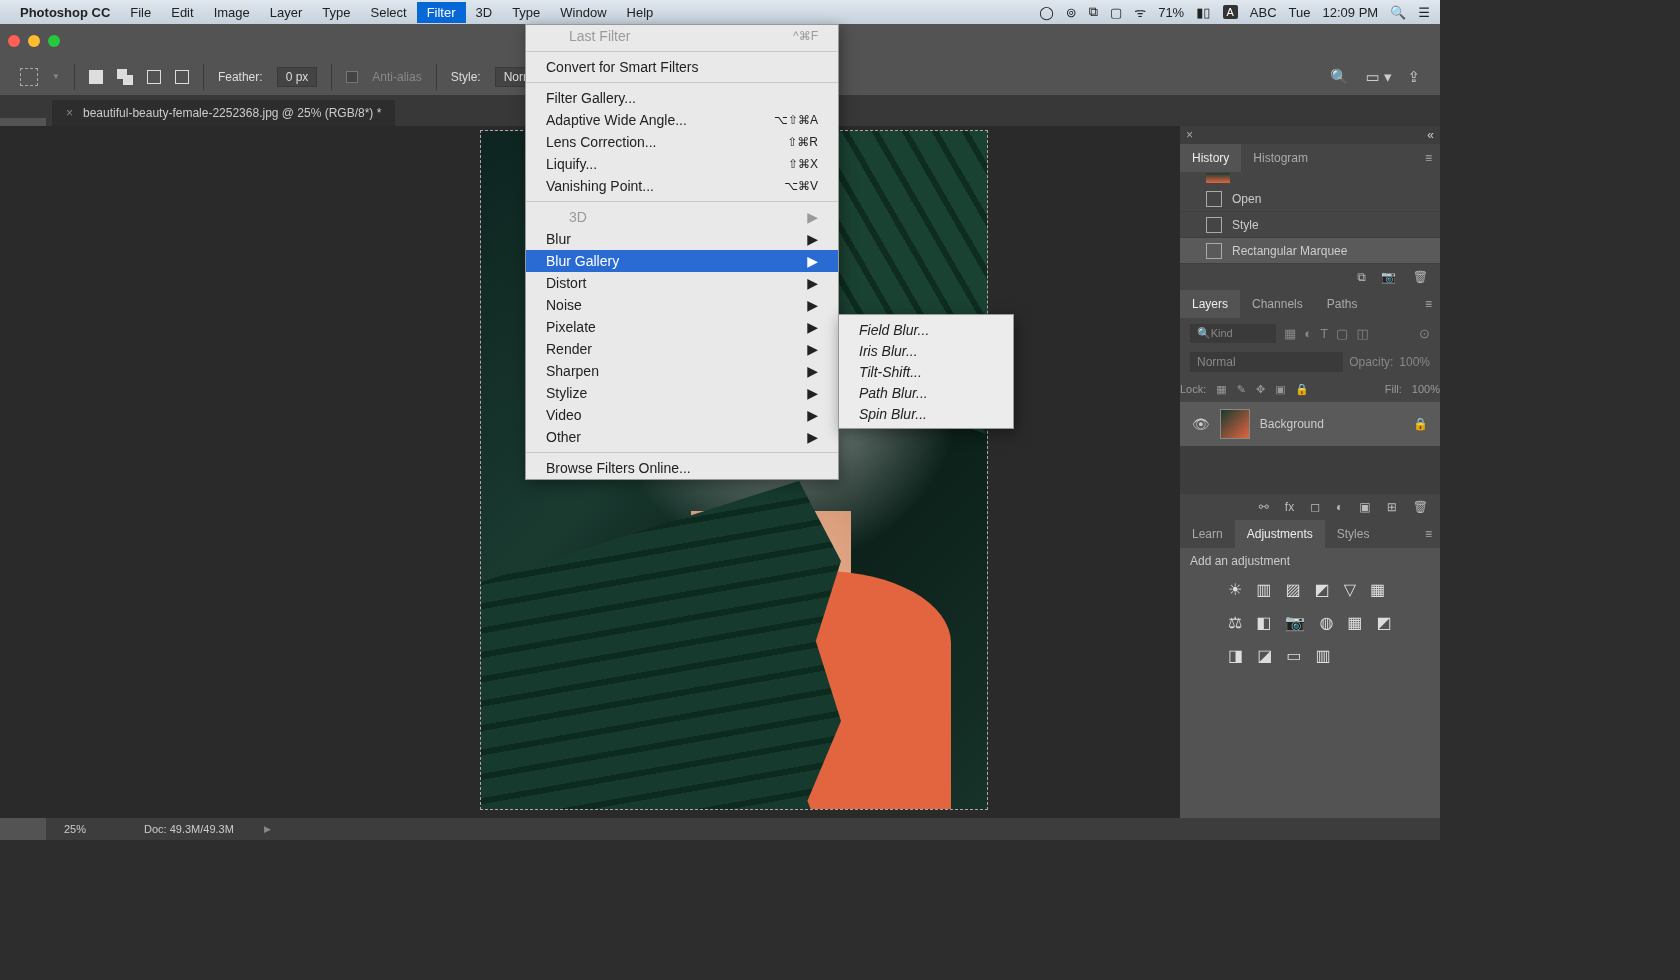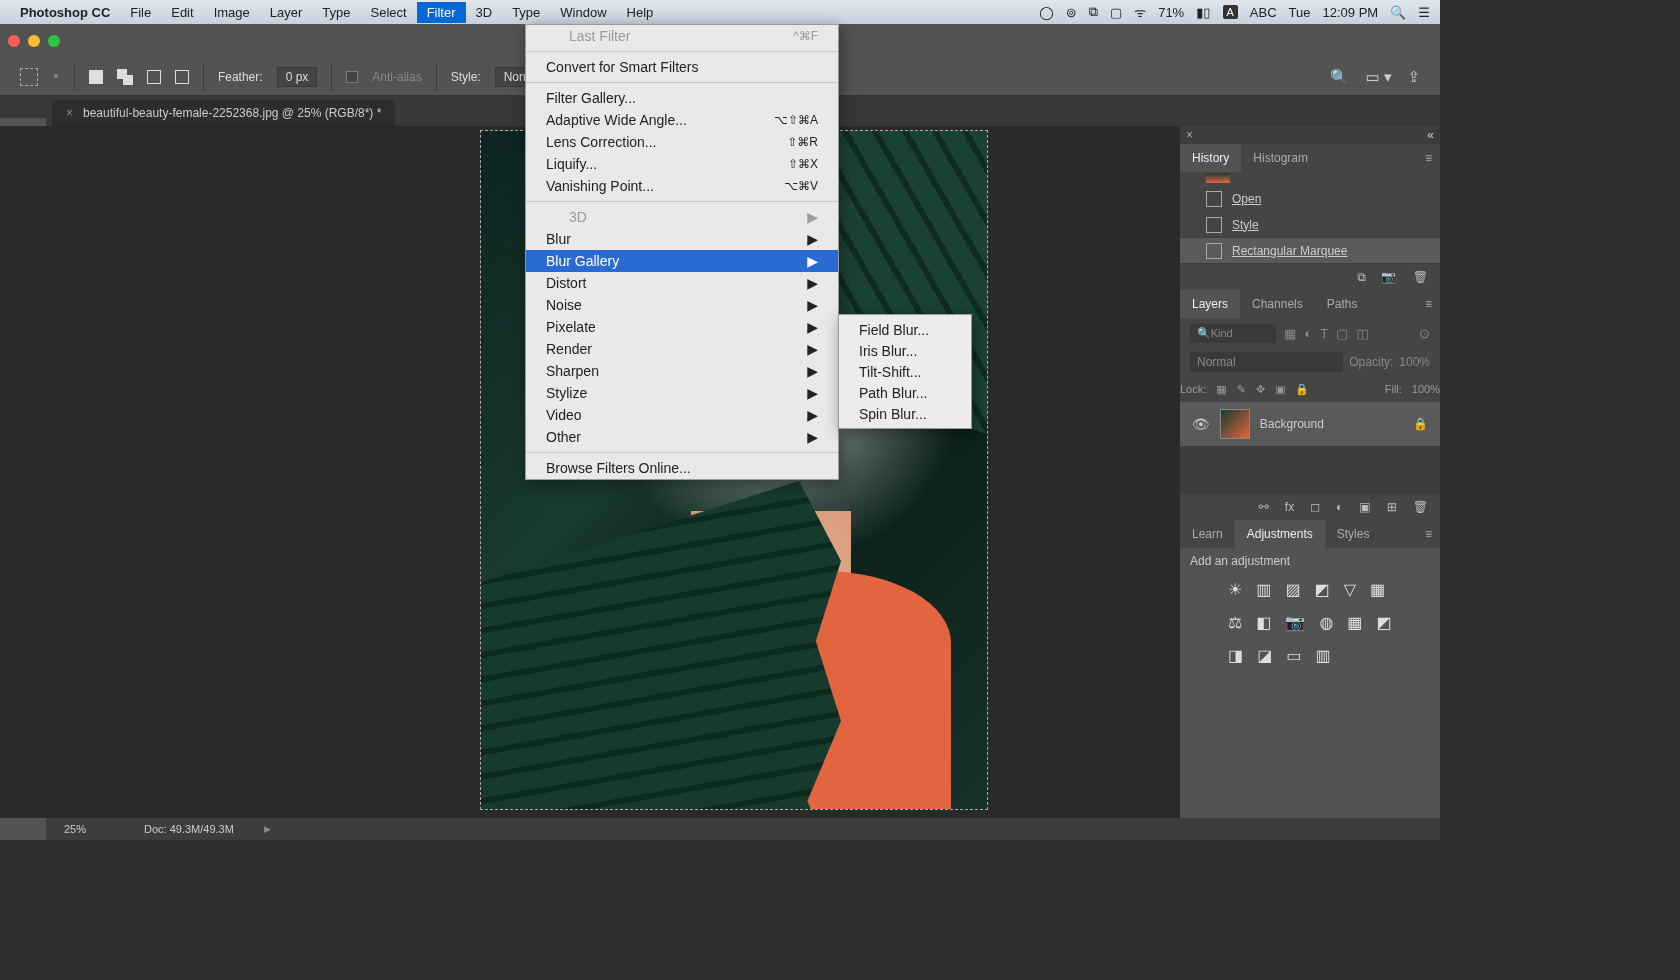--- a/index.html
+++ b/index.html
@@ -63,21 +63,21 @@
     .sw-fg{position:absolute;left:8px;top:4px;width:18px;height:18px;background:#fff;border:1px solid #888;}
 
     
     .panels{ width:260px; background:#535353; display:flex; flex-direction:column; font-size:12px; color:#ccc;}
     .panel-header{height:18px; background:#3d3d3d; display:flex;align-items:center; padding:0 6px;}
     .panel-header .x{font-size:12px;color:#aaa;}
     .panel-tabs{height:28px; background:#454545; display:flex; align-items:center;}
     .ptab{padding:11px 12px; height:100%;display:flex;align-items:center;color:#aaa;}
     .ptab.act{background:#535353;color:#eee;}
     .ptab-right{margin-left:auto; padding-right:8px; color:#aaa;}
-    .hist-list{background:#454545;text-decoration:underline;}
+    .hist-list{background:#454545;}
     .hist-row{height:26px;display:flex;align-items:center;gap:10px;padding:0 26px;border-bottom:1px solid #3f3f3f;}
     .hist-row.sel{background:#5a5a5a;}
     .hist-ico{width:16px;height:16px;border:1px solid #aaa;}
     .panel-foot{height:26px;background:#454545;display:flex;justify-content:flex-end;gap:16px;padding:0 12px;align-items:center;color:#bbb;}
     .layer-ctrl{height:30px;display:flex;align-items:center;gap:8px;padding:0 10px;background:#454545;}
     .kind-sel{flex:0 0 86px;border:1px solid #3a3a3a;padding:2px 6px;background:#3a3a3a;color:#888;font-size:11px;}
     .li-ico{color:#888;font-size:13px;}
     .blend-row{height:28px;display:flex;align-items:center;gap:6px;padding:0 10px;background:#454545;color:#888;}
     .blend-sel{flex:1;border:1px solid #3a3a3a;padding:2px 6px;background:#3a3a3a;}
     .lock-row{height:26px;display:flex;align-items:center;gap:10px;padding:0 0;background:#454545;color:#999;font-size:11px;}
@@ -91,21 +91,21 @@
     .adj-icons span{color:#ddd;font-size:16px;}
 
     
     .menu-drop{position:absolute; left:525px; top:24px; width:314px; background:#e9e9e9; border:1px solid #999; box-shadow:2px 4px 14px rgba(0,0,0,.4); font-size:14px; color:#222; z-index:50;}
     .mrow{height:22px; display:flex;align-items:center;padding:0 20px;}
     .mrow.dis{color:#9a9a9a;margin-left:23px;}
     .mrow.hl{background:#2a6ad3;color:#fff;}
     .mrow .sc{margin-left:auto;font-size:12px;}
     .mrow .arr{margin-left:auto;}
     .mdiv{height:1px;background:#c8c8c8;margin:4px 0;}
-    .submenu{position:absolute;left:838px;top:314px;width:134px;background:#ececec;border:1px solid #999;box-shadow:2px 4px 14px rgba(0,0,0,.4);z-index:51;font-size:14px;color:#222;padding:4px 0;}
+    .submenu{position:absolute;left:838px;top:314px;width:176px;background:#ececec;border:1px solid #999;box-shadow:2px 4px 14px rgba(0,0,0,.4);z-index:51;font-size:14px;color:#222;padding:4px 0;font-style:italic;}
     .submenu .mrow{height:21px;}
 
     
     .status{position:absolute;left:46px;right:0;bottom:0;height:22px;background:#3d3d3d;display:flex;align-items:center;gap:30px;padding:0 18px;color:#ccc;font-size:11px;}
     .status .z{width:50px;}
   </style>
 </head>
 <body>
 
 <div class="mac-menubar">

